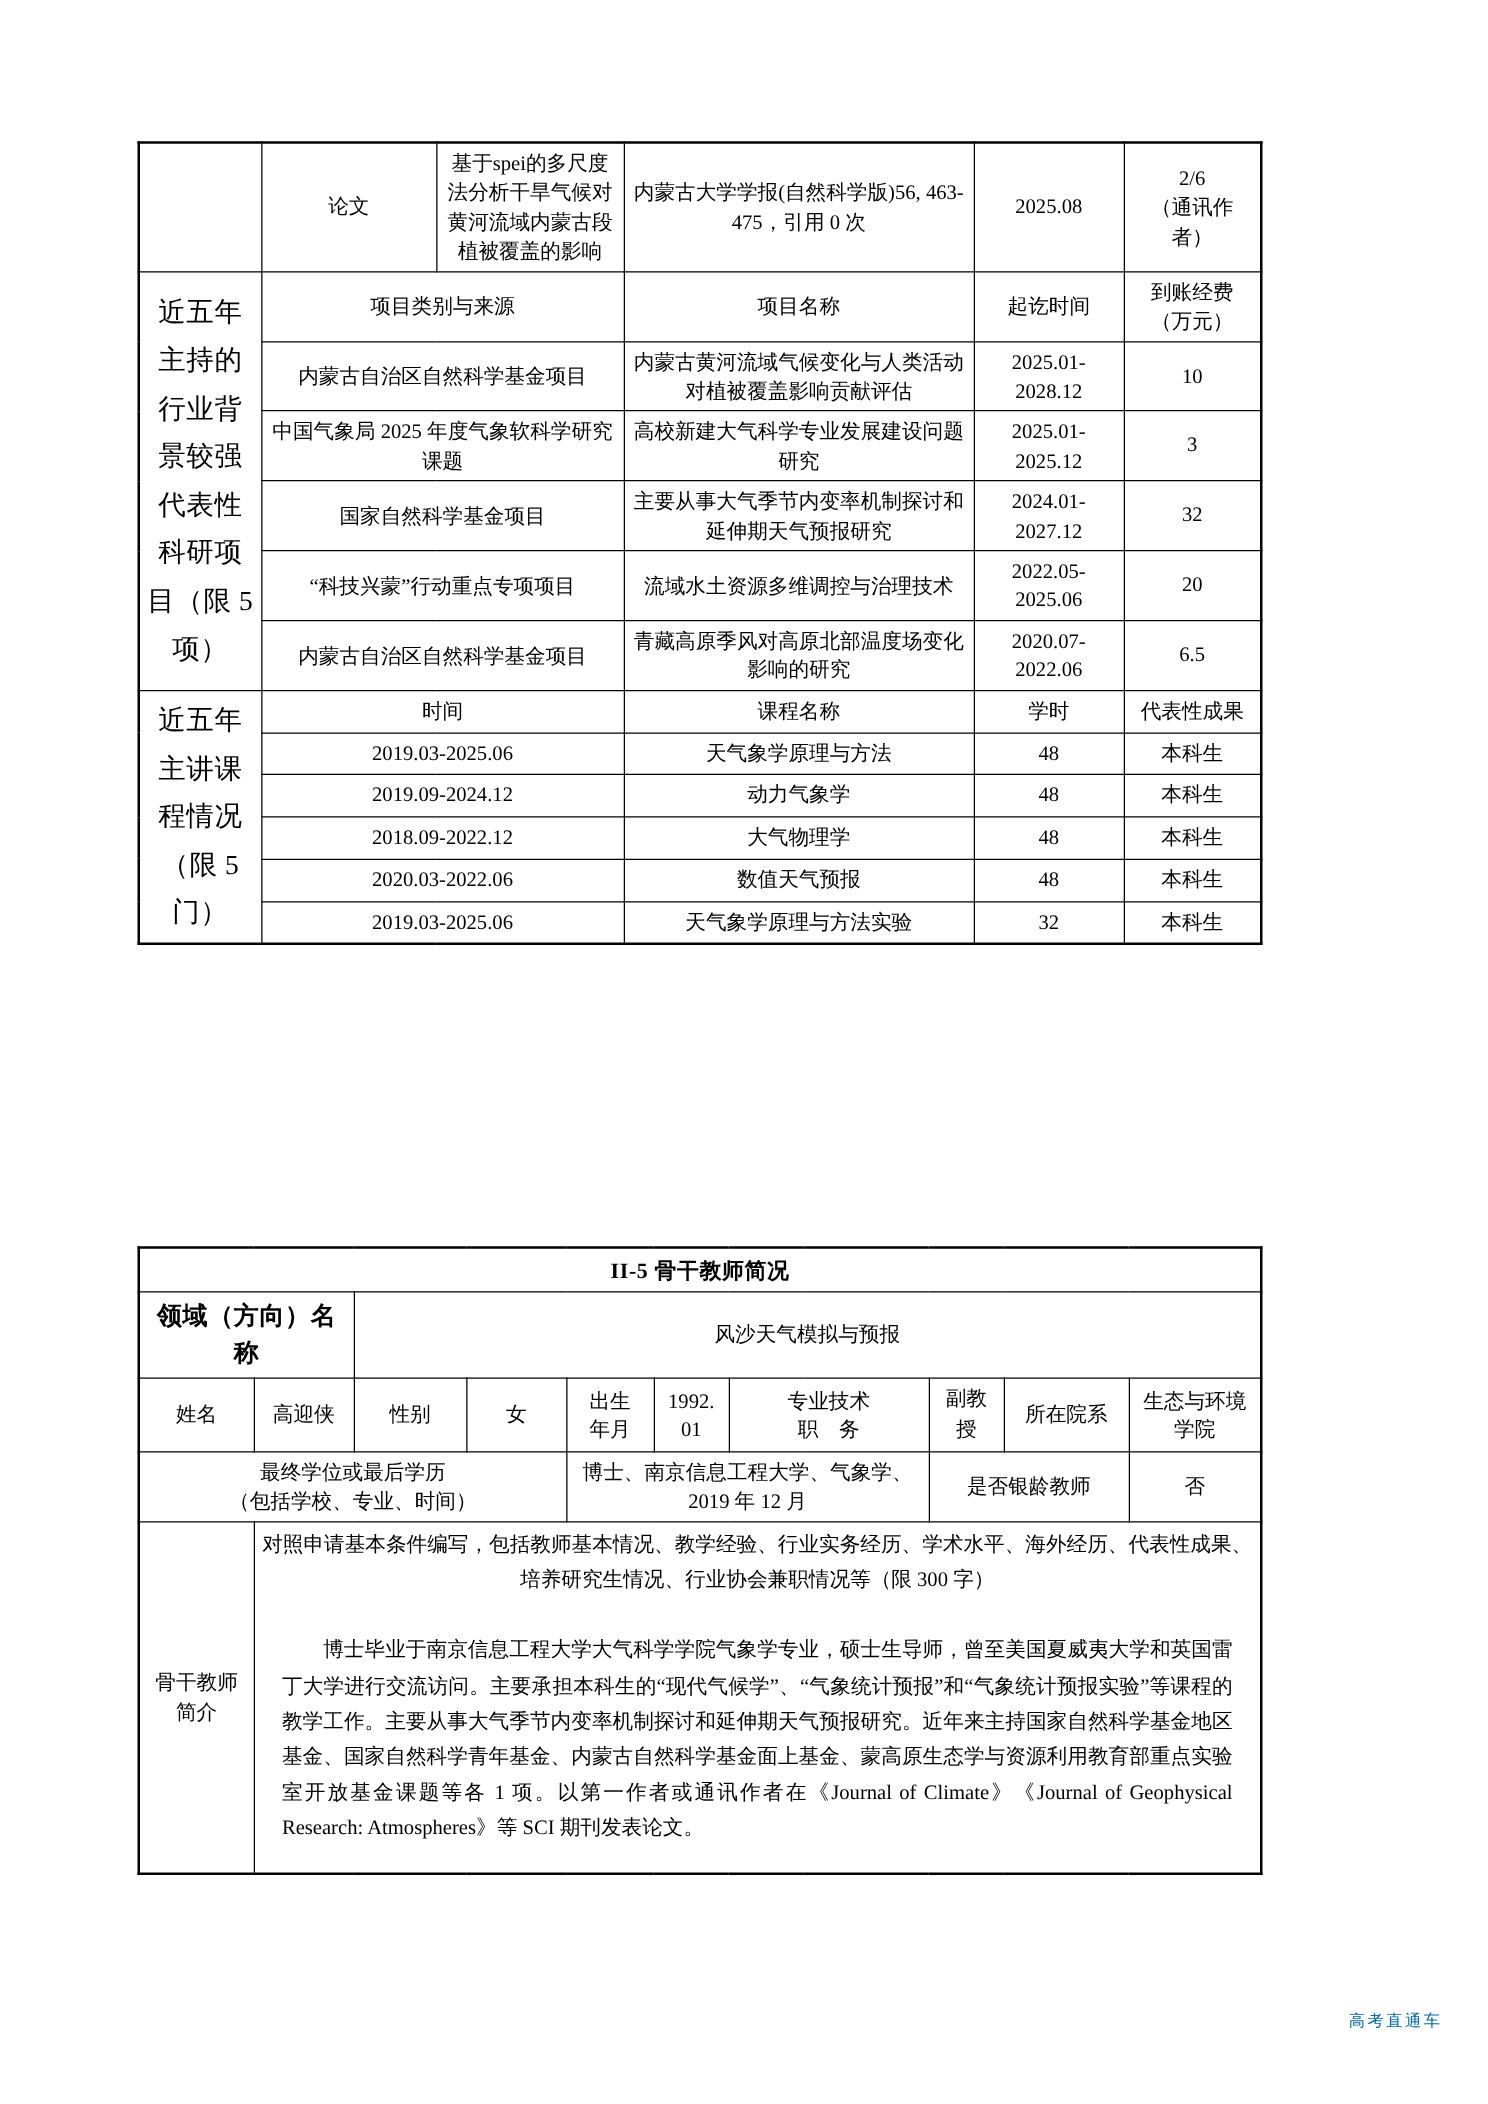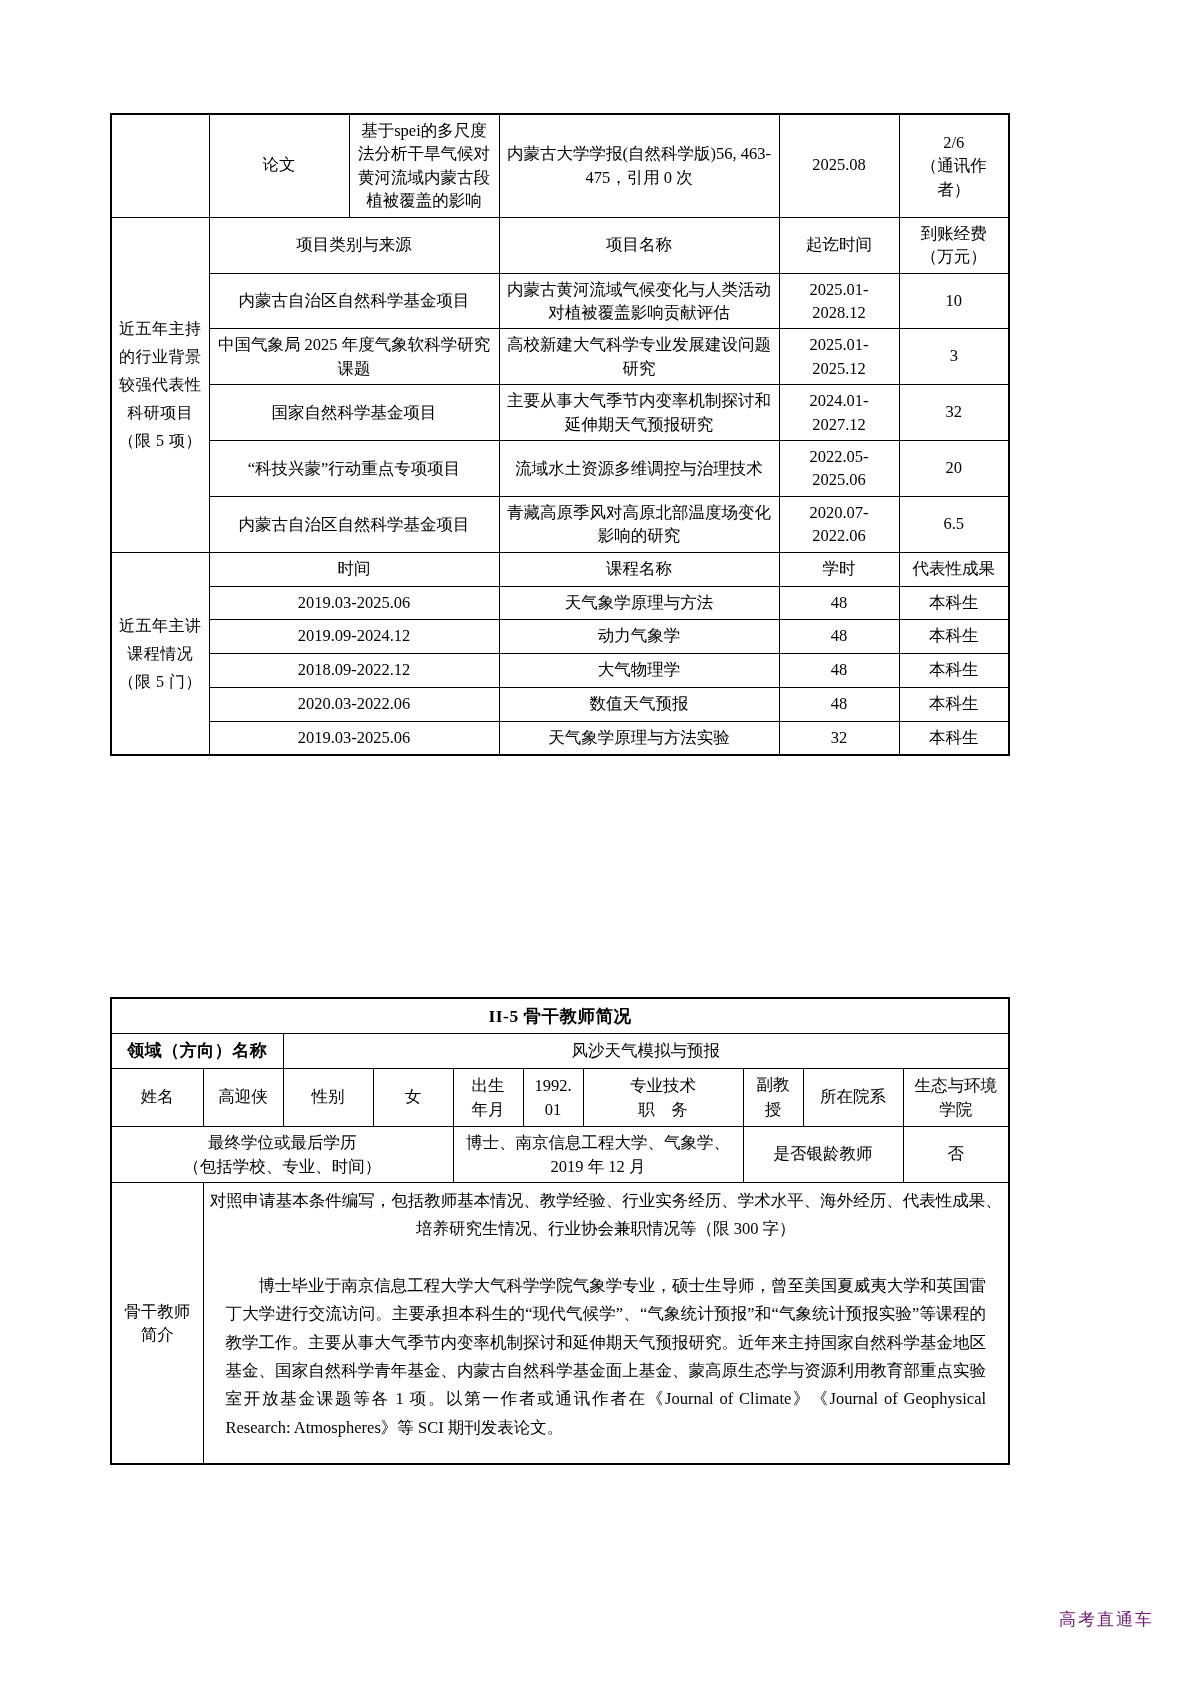--- a/index.html
+++ b/index.html
@@ -52,35 +52,35 @@
   #block-two {
     position: absolute;
     left: 110px;
     top: 997px;
   }
 
   td.vlabel {
     text-align: center;
     letter-spacing: 0.5px;
     line-height: 1.75;
-    font-size: 16px;
+    font-size: 22px;
   }
   td.tight { line-height: 1.42; }
 
   
   td.section-head {
     text-align: left;
     font-weight: bold;
     font-size: 17.5px;
     padding: 9px 10px;
     letter-spacing: 0.5px;
   }
   td.field-label-bold {
     font-weight: bold;
-    font-size: 17px;
+    font-size: 20px;
     letter-spacing: 0.5px;
   }
 
   
   td.bio {
     text-align: left;
     vertical-align: top;
     padding: 10px 12px 14px 12px;
     line-height: 1.72;
     font-size: 16.5px;
@@ -103,22 +103,22 @@
     width: 1190px;
     text-align: center;
     font-size: 17px;
     font-family: "Liberation Serif", "DejaVu Serif", serif;
   }
   
   #footer-brand {
     position: absolute;
     right: 36px;
     top: 1608px;
-    font-size: 17px;
-    color: #701a75;
+    font-size: 13px;
+    color: #0369a1;
     letter-spacing: 2px;
     font-family: "Liberation Sans", sans-serif;
   }
 </style>
 </head>
 <body>
 
 <div class="page">
 
   <table class="doc outer-frame" id="block-one">

